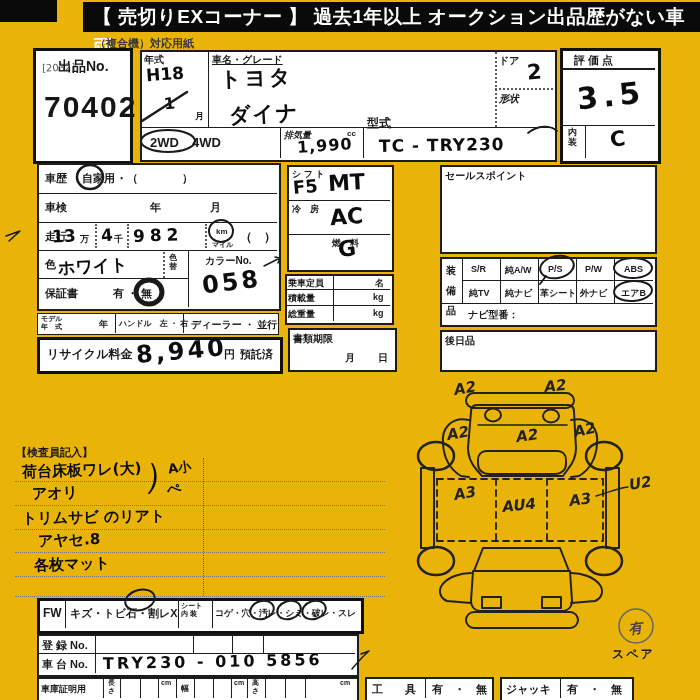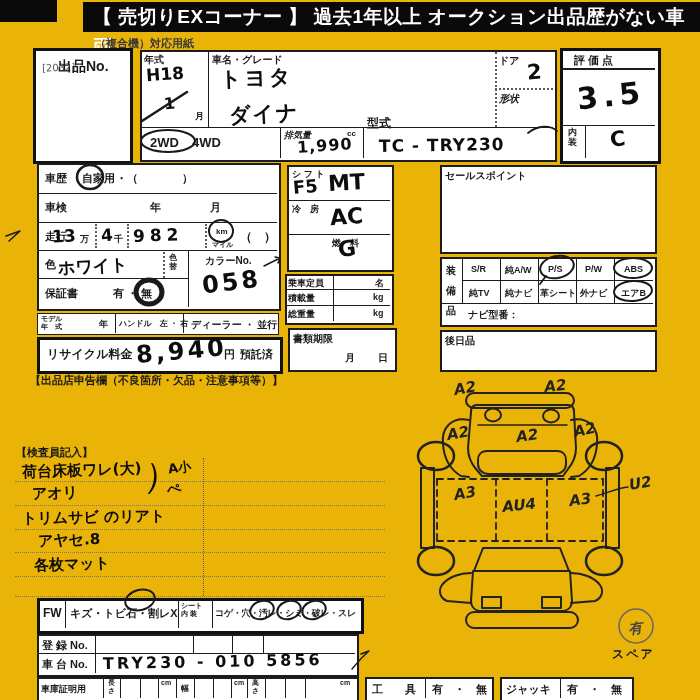--- a/index.html
+++ b/index.html
@@ -27,35 +27,36 @@
   <div class="abs" style="left:0;top:0;width:57px;height:22px;background:#0a0a0a;"></div>
 
   <div class="abs" style="left:83px;top:2px;width:617px;height:30px;background:#0a0a0a;color:#fff;font-weight:bold;font-size:19px;line-height:30px;padding-left:10px;box-sizing:border-box;letter-spacing:0.5px;">
     <span>【 売切りEXコーナー 】 過去1年以上 オークション出品歴がない車両</span>
   </div>
   <div class="lbl" style="left:95px;top:36px;font-size:11px;color:#3a3a3a;">（複合機）対応用紙</div>
 
   <div class="bx3" style="left:33px;top:48px;width:94px;height:110px;"></div>
   <div class="abs pen" style="left:42px;top:62px;font-size:10px;color:#555;transform:rotate(-2deg);">[2032]</div>
   <div class="lbl" style="left:58px;top:58px;font-size:14px;">出品No.</div>
+  <div class="abs" style="left:44px;top:90px;font-size:30px;font-weight:bold;letter-spacing:2px;font-family:'Liberation Sans',sans-serif;color:#161616;">70402</div>
 
   <div class="bx" style="left:140px;top:50px;width:413px;height:108px;"></div>
   <div class="vl" style="left:208px;top:50px;height:77px;"></div>
   <div class="hl" style="left:140px;top:127px;width:413px;"></div>
   <div class="vl" style="left:280px;top:127px;height:31px;"></div>
   <div class="vl" style="left:363px;top:127px;height:31px;"></div>
   <div class="vld" style="left:495px;top:52px;height:75px;"></div>
   <div class="hld" style="left:495px;top:88px;width:58px;"></div>
 
   <div class="lbl" style="left:144px;top:53px;font-size:10px;">年式</div>
   <div class="hw" style="left:146px;top:64px;font-size:17px;transform:rotate(-4deg);">H18</div>
   <div class="hw" style="left:164px;top:94px;font-size:16px;transform:rotate(-6deg);">1</div>
   <div class="lbl" style="left:195px;top:110px;font-size:9px;">月</div>
 
-  <div class="lbl" style="left:212px;top:53px;font-size:10px;">車名・グレード</div>
+  <div class="lbl" style="left:212px;top:53px;font-size:10px;text-decoration:underline;">車名・グレード</div>
   <div class="hw" style="left:220px;top:64px;font-size:21px;transform:rotate(-2deg);letter-spacing:3px;">トヨタ</div>
   <div class="hw" style="left:229px;top:100px;font-size:21px;transform:rotate(-3deg);letter-spacing:2px;">ダイナ</div>
 
   <div class="lbl" style="left:499px;top:54px;font-size:10px;">ドア</div>
   <div class="hw" style="left:527px;top:60px;font-size:21px;transform:rotate(-4deg);">2</div>
   <div class="lbl" style="left:499px;top:92px;font-size:10px;font-style:italic;">形状</div>
 
   <div class="lbl" style="left:150px;top:135px;font-size:13px;">2WD</div>
   <div class="lbl" style="left:192px;top:135px;font-size:13px;">4WD</div>
   <div class="lbl" style="left:284px;top:129px;font-size:9px;font-style:italic;">排気量</div>
@@ -175,21 +176,20 @@
   <div class="lbl" style="left:99px;top:318px;font-size:9px;">年</div>
   <div class="lbl" style="left:119px;top:318px;font-size:8px;">ハンドル　左 ・ 右</div>
   <div class="lbl" style="left:191px;top:318px;font-size:10px;">ディーラー ・ 並行</div>
 
   <div class="bx3" style="left:37px;top:337px;width:240px;height:31px;"></div>
   <div class="lbl" style="left:47px;top:346px;font-size:12px;">リサイクル料金</div>
   <div class="hw" style="left:136px;top:337px;font-size:24px;letter-spacing:3px;transform:rotate(-5deg);">8,940</div>
   <div class="lbl" style="left:224px;top:347px;font-size:11px;">円</div>
   <div class="lbl" style="left:240px;top:347px;font-size:11px;">預託済</div>
 
-  <div class="lbl" style="left:30px;top:373px;font-size:11px;">【出品店申告欄（不良箇所・欠品・注意事項等）】</div>
 
   <div class="lbl" style="left:16px;top:445px;font-size:11px;">【検査員記入】</div>
   <div class="ruled" style="left:15px;top:481px;width:370px;"></div>
   <div class="ruled" style="left:15px;top:505px;width:370px;"></div>
   <div class="ruled" style="left:15px;top:529px;width:370px;"></div>
   <div class="ruled" style="left:15px;top:552px;width:370px;"></div>
   <div class="ruled" style="left:15px;top:576px;width:370px;"></div>
   <div class="ruled" style="left:15px;top:596px;width:370px;"></div>
   <div class="vld" style="left:203px;top:458px;height:138px;border-left-width:1.5px;"></div>
   <div class="hw" style="left:22px;top:461px;font-size:15px;font-weight:600;transform:rotate(-2deg);">荷台床板ワレ(大)</div>

